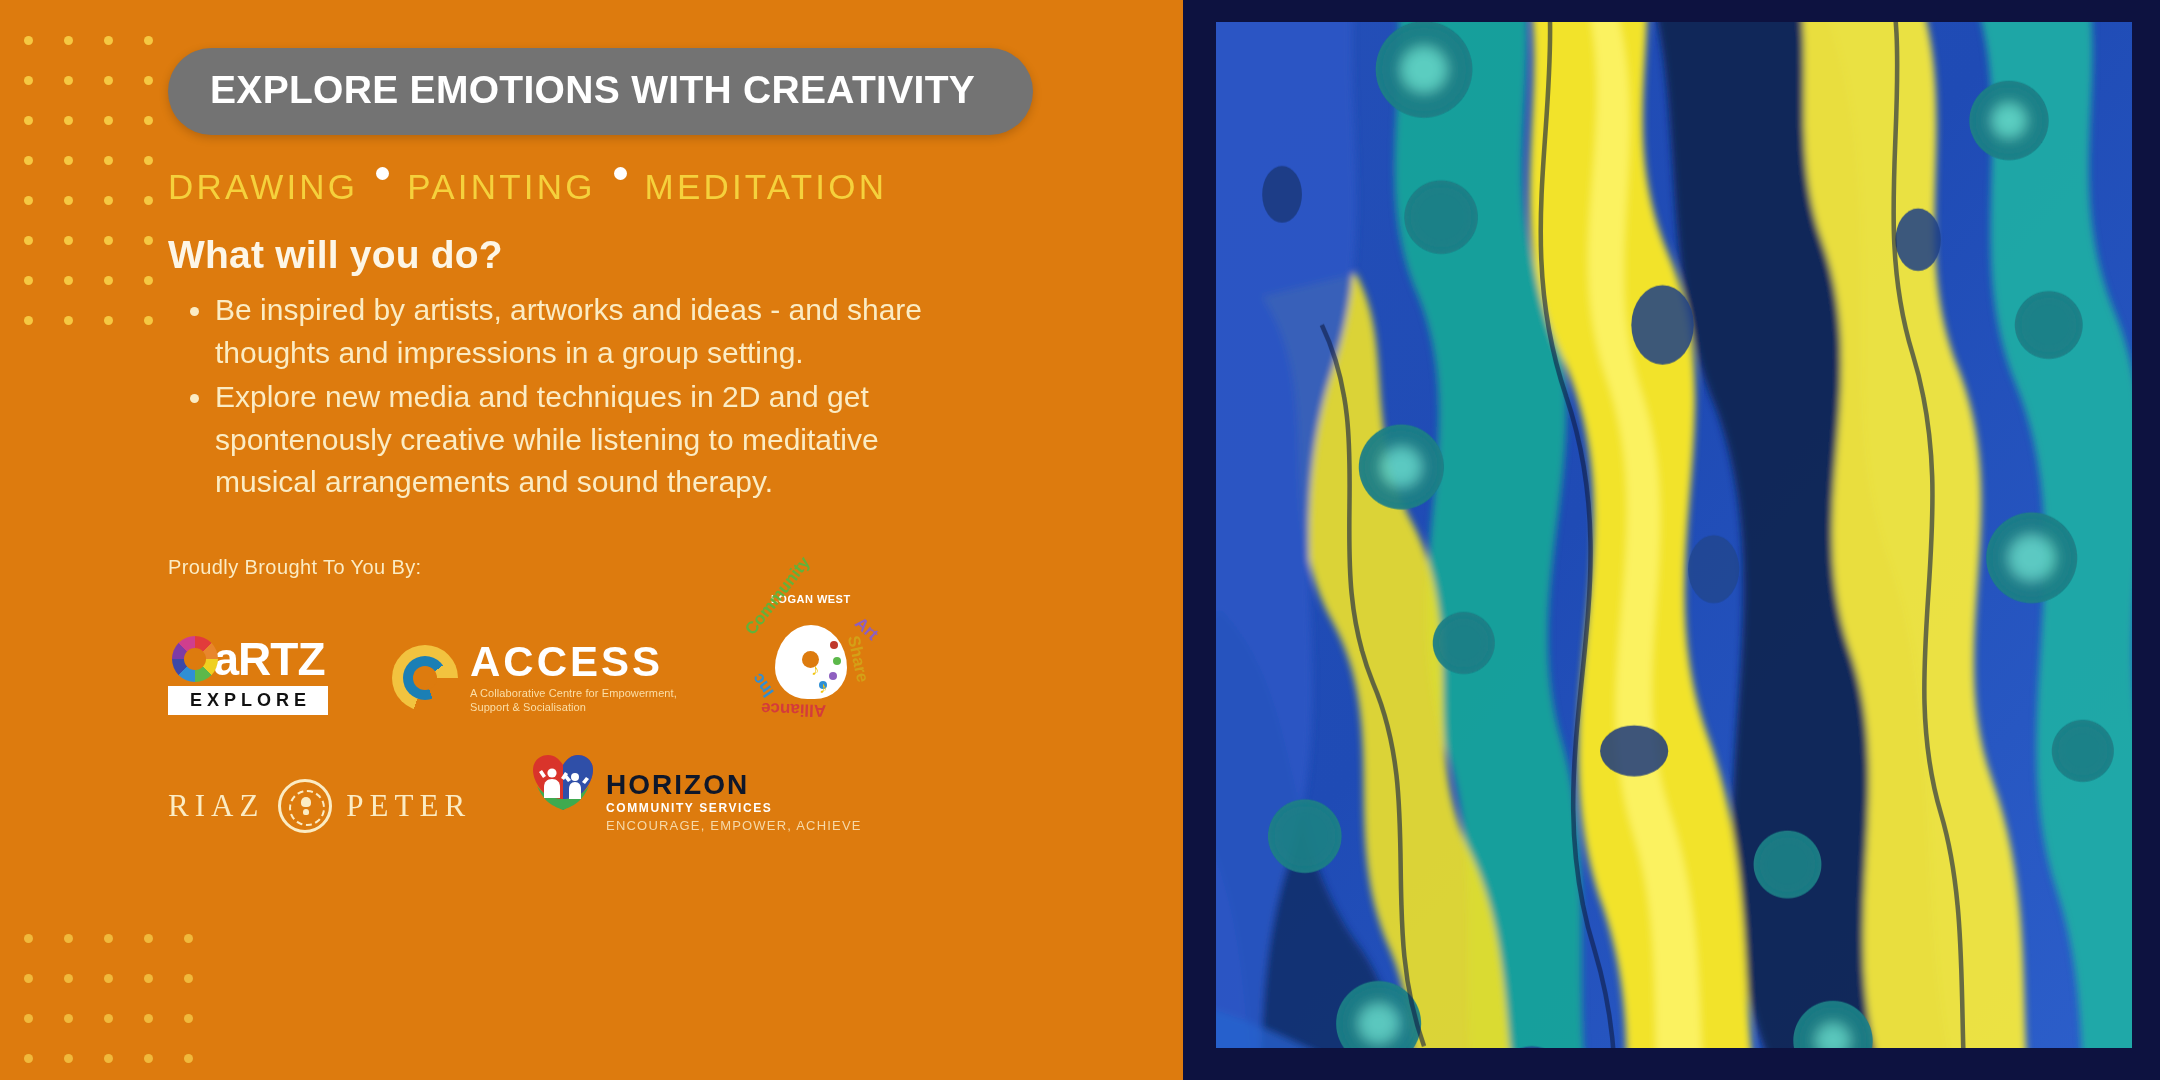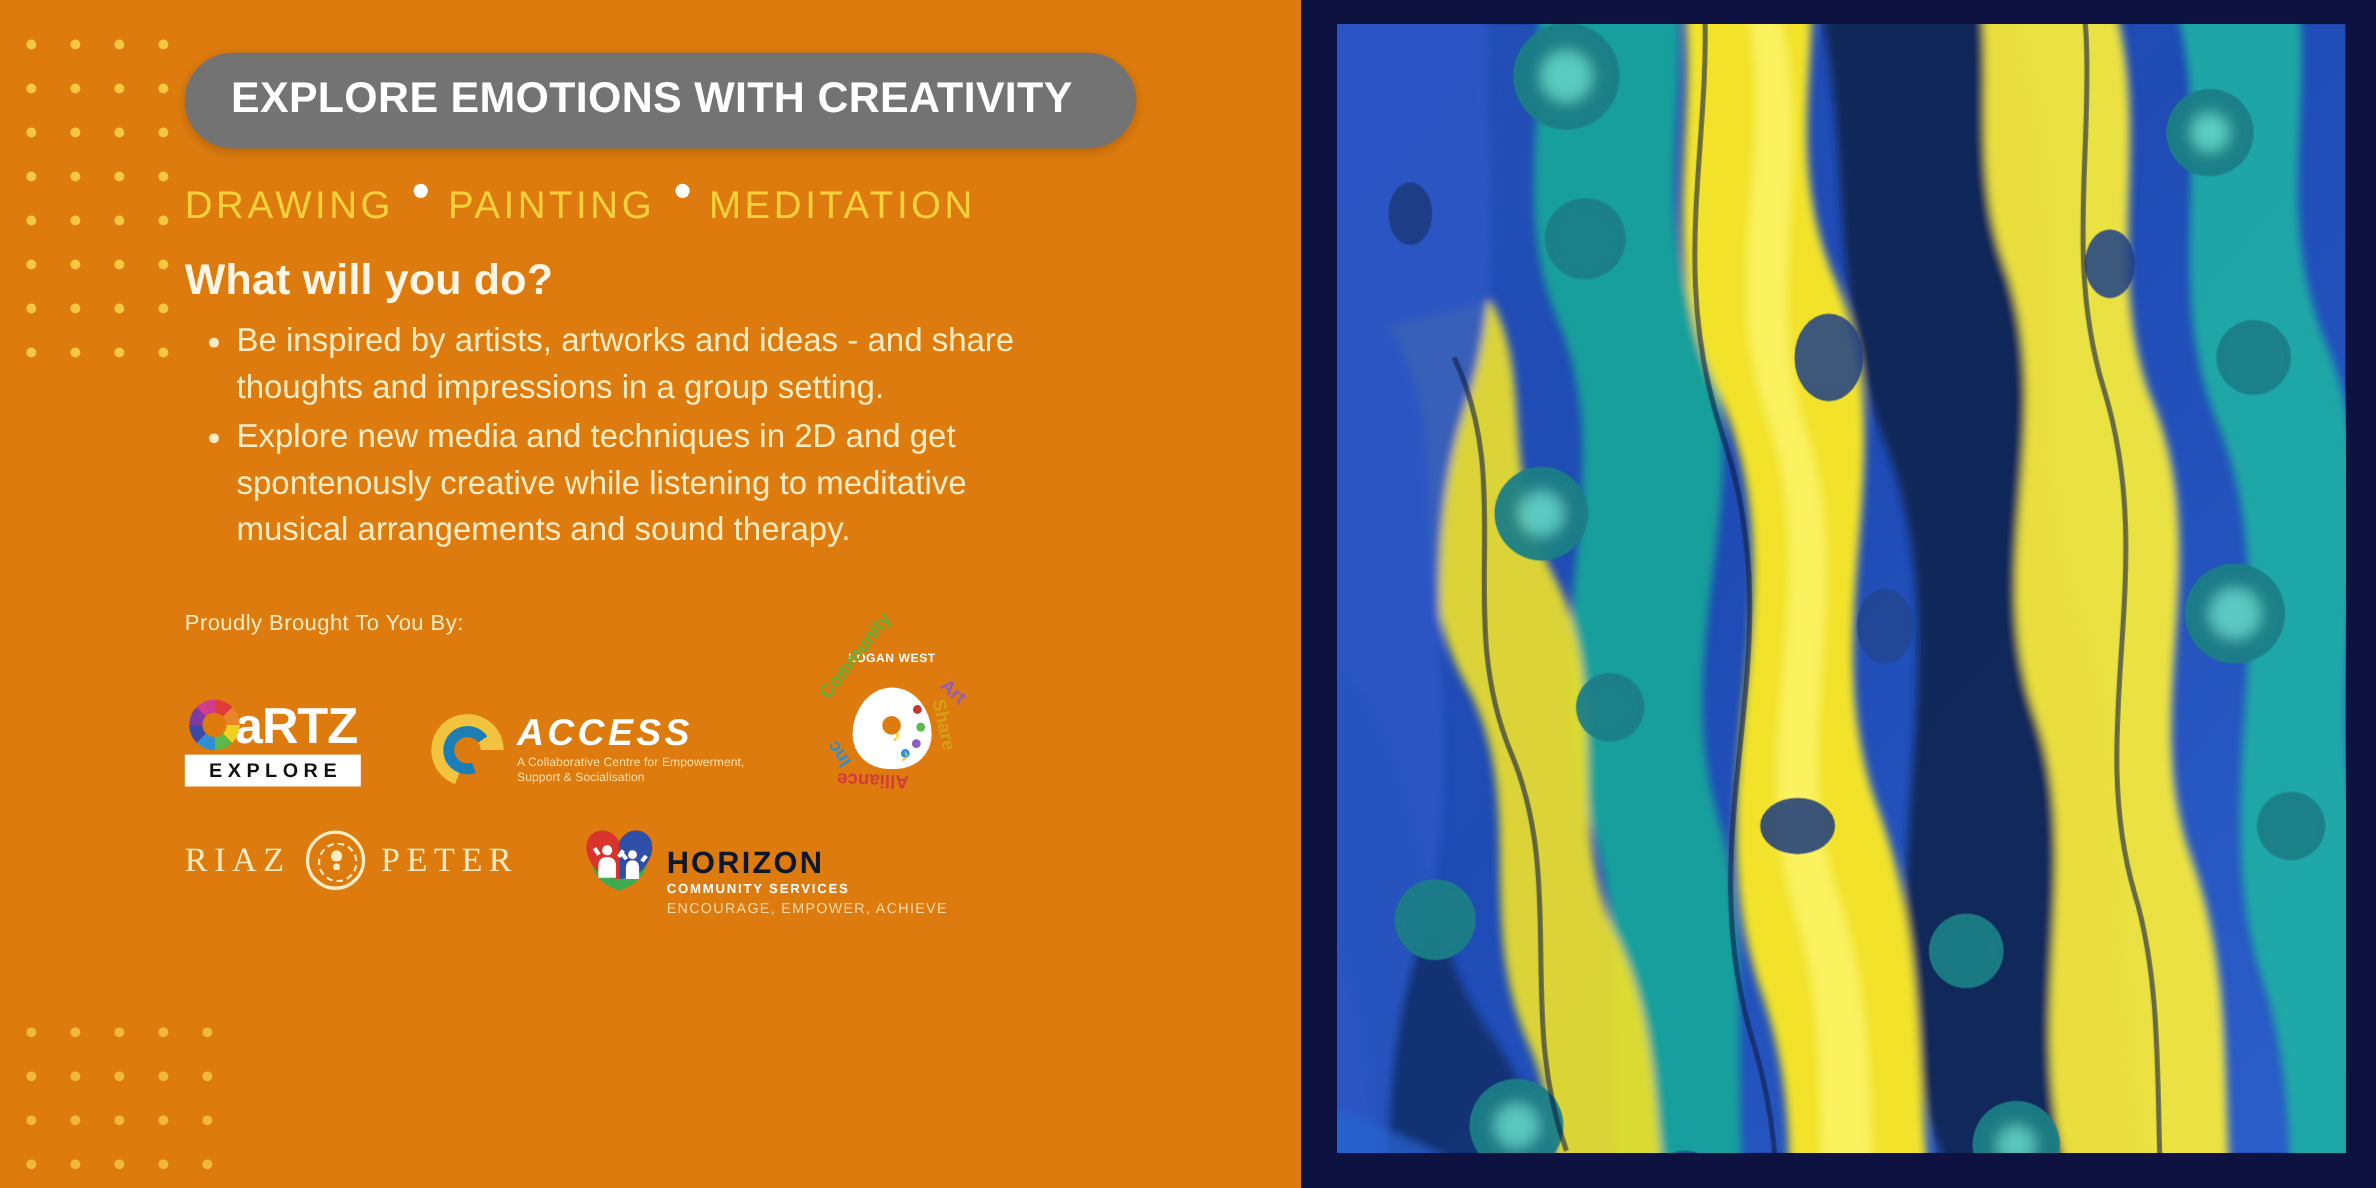--- a/index.html
+++ b/index.html
@@ -120,21 +120,20 @@
   }
   .logo-row {
     display:flex;
     align-items:flex-end;
     gap:64px;
     margin-top:14px;
   }
   .logo-row.second {
     gap:60px;
     margin-top:16px;
-    align-items:center;
   }
 
   
   .artz { width:160px; }
   .artz-top {
     display:flex; align-items:center;
     justify-content:center;
     gap:2px;
   }
   .artz-wheel {
@@ -182,22 +181,22 @@
     background:
       conic-gradient(from 160deg, #1b7fb5 0deg 255deg, rgba(0,0,0,0) 255deg 360deg);
   }
   .access-mark::after {
     content:"";
     position:absolute; left:21px; top:21px;
     width:24px; height:24px; border-radius:50%;
     background:#dd7b0e;
   }
   .access-txt .access-name {
-    font-size:34px; font-weight:bold; color:#ffffff;
-    letter-spacing:3px; line-height:1;font-style:italic;
+    font-size:42px; font-weight:bold; color:#ffffff;
+    letter-spacing:3px; line-height:1;
   }
   .access-txt .access-tag {
     font-size:11px; color:#fbdfa8; line-height:1.25;
     margin-top:4px; letter-spacing:0.1px;
   }
 
   
   .lwcaa { width:140px; text-align:center; }
   .lwcaa-title {
     font-size:11px; font-weight:bold; color:#ffffff;

